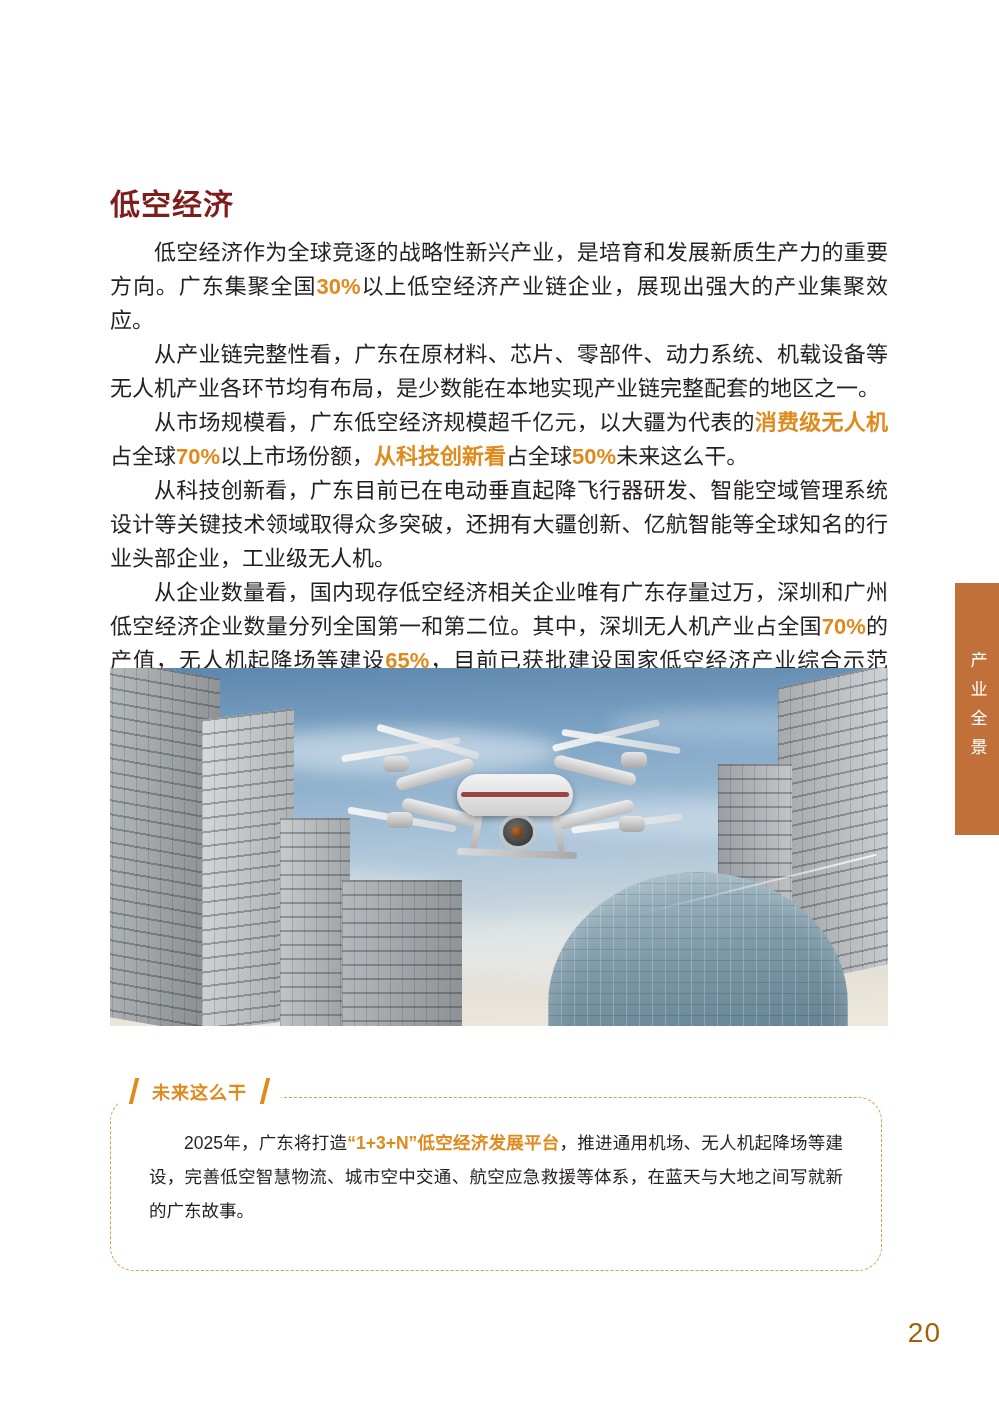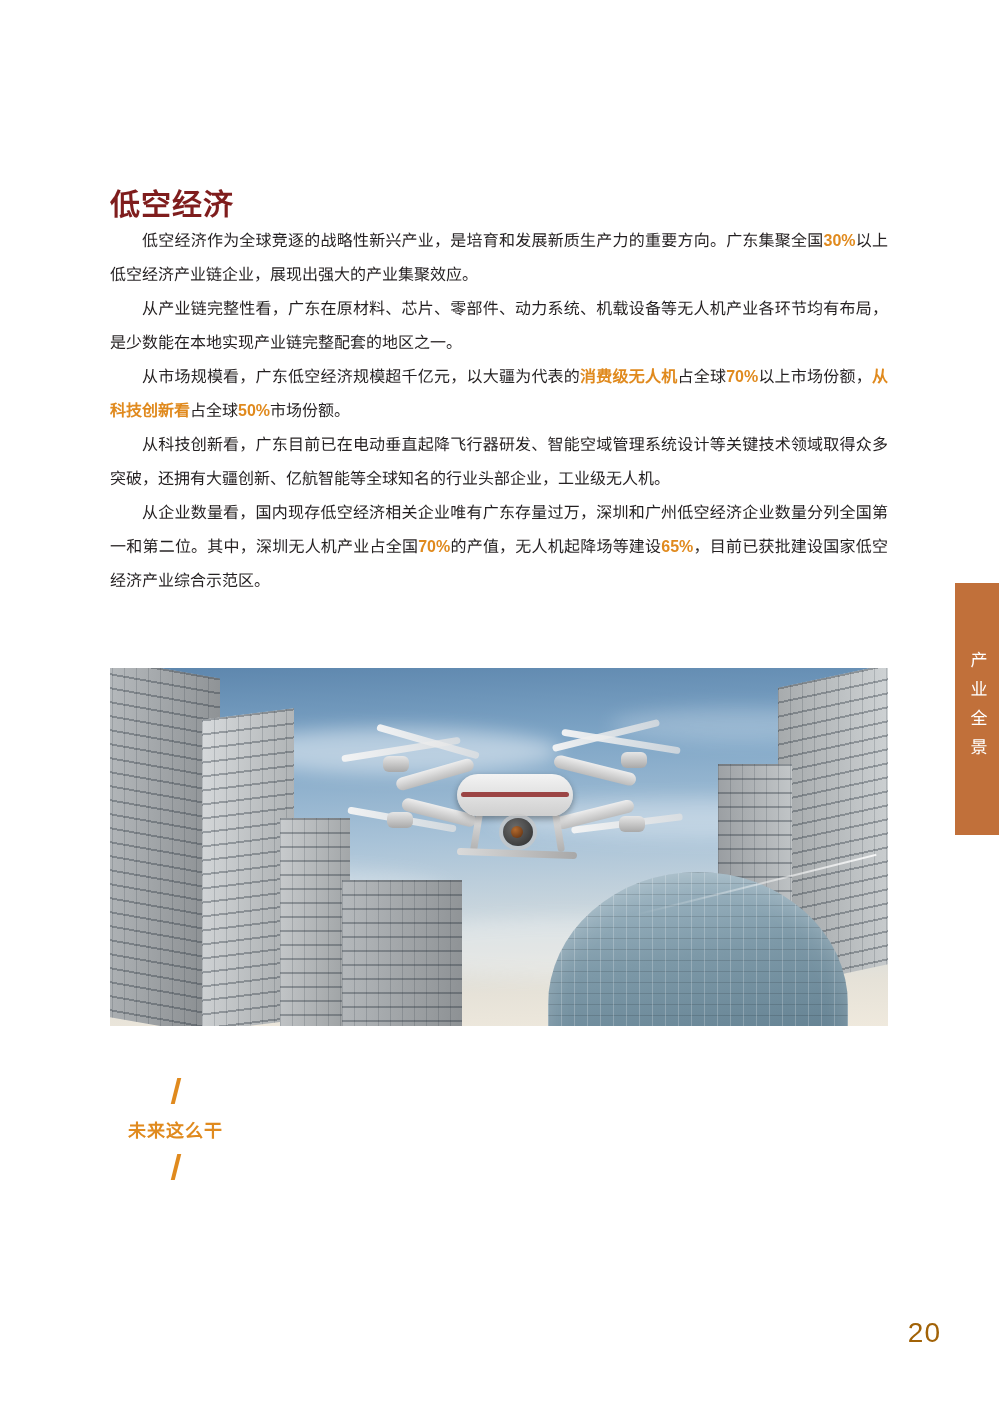--- a/index.html
+++ b/index.html
@@ -51,23 +51,23 @@
     font-size: 30px;
     font-weight: bold;
     color: #7f1d1d;
     letter-spacing: 1px;
   }
 
   
   .body {
     position: absolute;
     left: 110px;
-    top: 224px;
+    top: 236px;
     width: 778px;
-    font-size: 16px;
+    font-size: 22px;
     line-height: 34px;
     color: #231f20;
     text-align: justify;
   }
   .body p {
     margin: 0;
     text-indent: 2em;
   }
   .hl {
     color: #e08a1e;
@@ -257,21 +257,20 @@
   }
   .callout-label {
     position: absolute;
     left: 118px;
     top: 1078px;
     background: #ffffff;
     padding: 0 10px;
     display: flex;
     align-items: center;
     gap: 12px;
-    flex-direction: column;
   }
   .callout-label .slash {
     display: inline-block;
     width: 12px;
     height: 26px;
     position: relative;
   }
   .callout-label .slash::before {
     content: "";
     position: absolute;
@@ -315,21 +314,21 @@
 
   <div class="side-tab">
     <span class="side-text">产业全景</span>
   </div>
 
   <h1 class="title">低空经济</h1>
 
   <div class="body">
     <p><span>低空经济作为全球竞逐的战略性新兴产业，是培育和发展新质生产力的重要方向。广东集聚全国</span><span class="hl">30%</span><span>以上低空经济产业链企业，展现出强大的产业集聚效应。</span></p>
     <p><span>从产业链完整性看，广东在原材料、芯片、零部件、动力系统、机载设备等无人机产业各环节均有布局，是少数能在本地实现产业链完整配套的地区之一。</span></p>
-    <p><span>从市场规模看，广东低空经济规模超千亿元，以大疆为代表的</span><span class="hl">消费级无人机</span><span>占全球</span><span class="hl">70%</span><span>以上市场份额，</span><span class="hl">从科技创新看</span><span>占全球</span><span class="hl">50%</span><span>市场份额。</span></p>
+    <p><span>从市场规模看，广东低空经济规模超千亿元，以大疆为代表的</span><span class="hl">消费级无人机</span><span>占全球</span><span class="hl">70%</span><span>以上市场份额，</span><span class="hl">从科技创新看</span><span>占全球</span><span class="hl">50%</span><span>未来这么干。</span></p>
     <p><span>从科技创新看，广东目前已在电动垂直起降飞行器研发、智能空域管理系统设计等关键技术领域取得众多突破，还拥有大疆创新、亿航智能等全球知名的行业头部企业，工业级无人机。</span></p>
     <p><span>从企业数量看，国内现存低空经济相关企业唯有广东存量过万，深圳和广州低空经济企业数量分列全国第一和第二位。其中，深圳无人机产业占全国</span><span class="hl">70%</span><span>的产值，无人机起降场等建设</span><span class="hl">65%</span><span>，目前已获批建设国家低空经济产业综合示范区。</span></p>
   </div>
 
   <div class="photo">
     <div class="sky"></div>
     <div class="cloud c1"></div>
     <div class="cloud c2"></div>
     <div class="cloud c3"></div>
     <div class="cloud c4"></div>
@@ -376,20 +375,23 @@
       <div class="motor m4"></div>
       <div class="leg l1"></div>
       <div class="leg l2"></div>
       <div class="skid"></div>
       <div class="body-core"></div>
       <div class="stripe"></div>
       <div class="gimbal"></div>
     </div>
   </div>
 
+  <div class="callout">
+    <div class="callout-text"><span>2025年，广东将打造</span><span class="hl">“1+3+N”低空经济发展平台</span><span>，推进通用机场、无人机起降场等建设，完善低空智慧物流、城市空中交通、航空应急救援等体系，在蓝天与大地之间写就新的广东故事。</span></div>
+  </div>
   <div class="callout-label">
     <span class="slash"></span>
     <span class="txt">未来这么干</span>
     <span class="slash"></span>
   </div>
 
   <div class="page-num">20</div>
 </div>
 
 </body></html>

